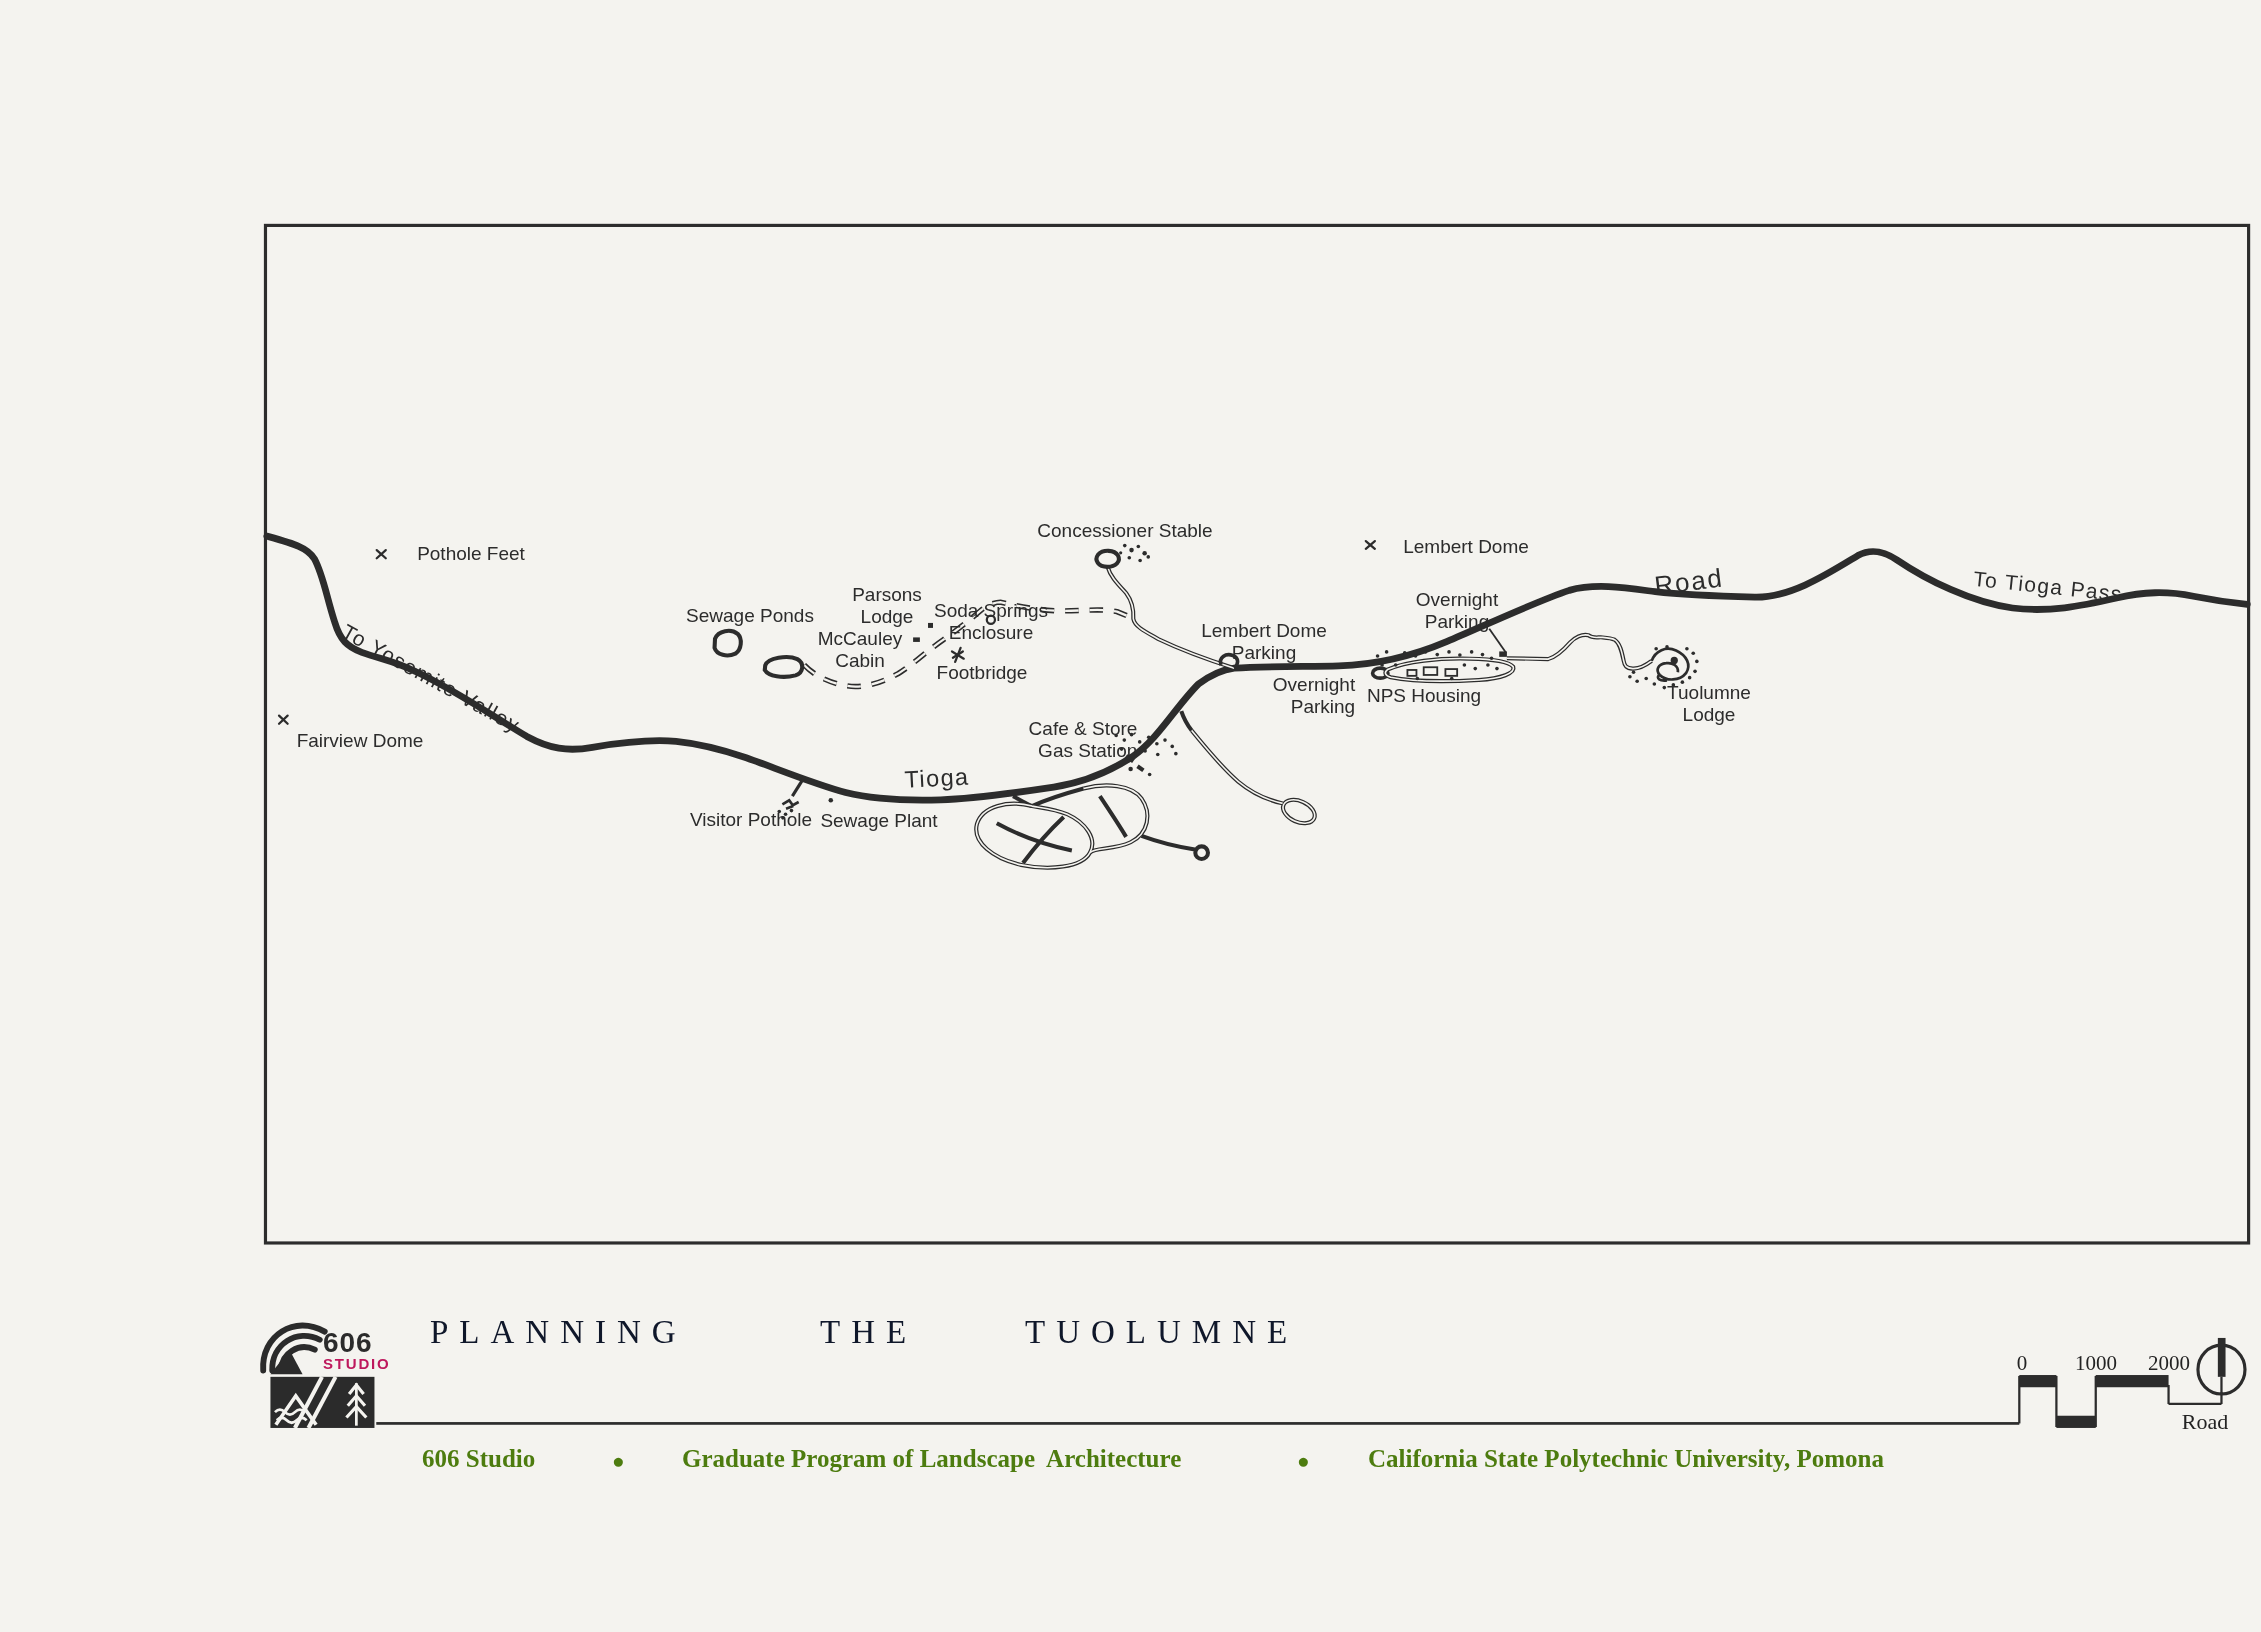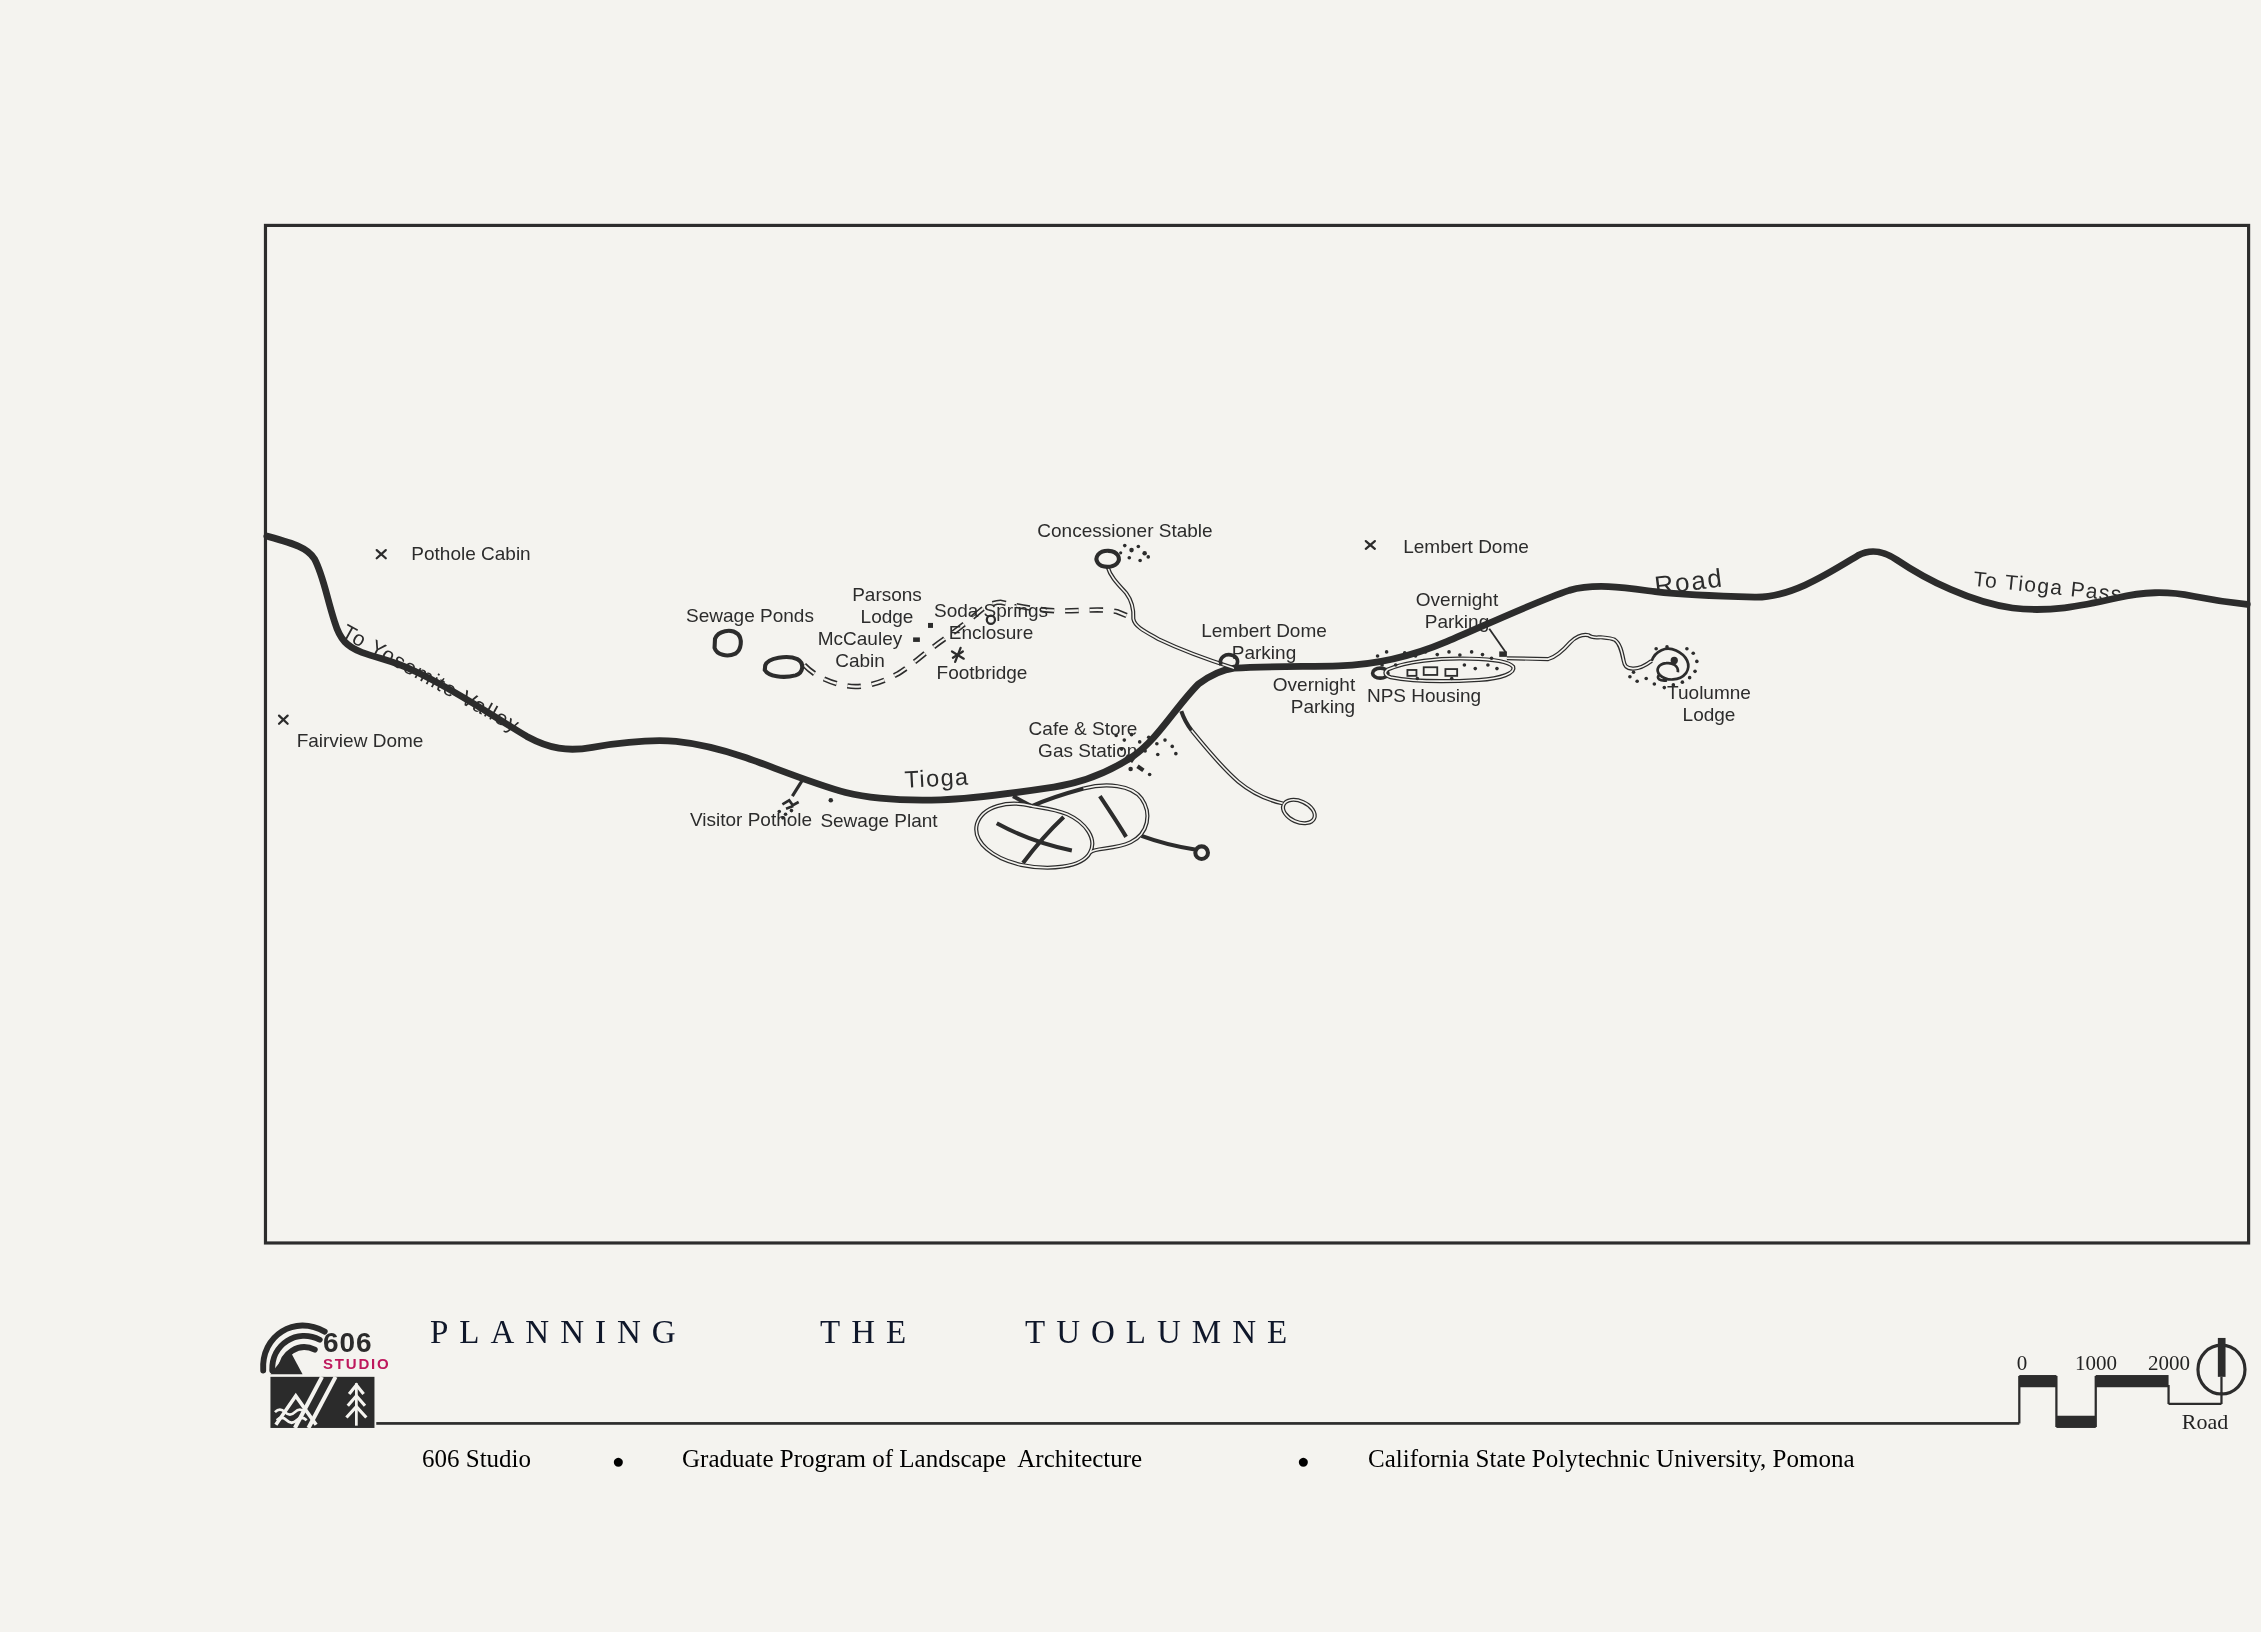--- a/index.html
+++ b/index.html
@@ -21,21 +21,21 @@
   .lbl.rotm3{transform:translate(-50%,-50%) rotate(-3deg);}
   .lbl.rot6{transform:translate(-50%,-50%) rotate(6deg);font-size:21px;letter-spacing:1.4px;}
   
   .title-word{
     position:absolute;top:1314px;
     font-family:"Liberation Serif",serif;font-size:33px;letter-spacing:11px;
     color:#0f172a;white-space:nowrap;
   }
   .credit{
     position:absolute;top:1445px;
-    font-family:"Liberation Serif",serif;font-size:25px;color:#000000;white-space:pre;
+    font-family:"Liberation Serif",serif;font-size:25px;color:#4d7c0f;white-space:pre;font-weight:bold;
   }
   .bullet{font-size:21px;top:1449px;}
   .scale-tick{
     position:absolute;top:1351px;
     font-family:"Liberation Serif",serif;font-size:21px;color:#232323;
     transform:translateX(-50%);
   }
   .scale-unit{
     position:absolute;top:1409px;
     font-family:"Liberation Serif",serif;font-size:22px;color:#232323;
@@ -342,21 +342,21 @@
         <line x1="712" y1="3044" x2="652" y2="3157" stroke-width="9"></line>
         <line x1="742" y1="3044" x2="682" y2="3157" stroke-width="9"></line>
         <line x1="788" y1="3058" x2="788" y2="3152" stroke-width="6"></line>
         <path d="M 772 3082 L 788 3062 L 804 3082" stroke-width="7"></path>
         <path d="M 769 3108 L 788 3086 L 807 3108" stroke-width="7"></path>
         <path d="M 766 3134 L 788 3110 L 810 3134" stroke-width="7"></path>
       </g>
     </g>
   </svg>
 
-  <div class="lbl" style="left:471px;top:554px;">Pothole Cabin</div>
+  <div class="lbl" style="left:471px;top:554px;">Pothole Feet</div>
   <div class="lbl" style="left:360px;top:741px;">Fairview Dome</div>
   <div class="lbl rot29" style="left:431px;top:679px;">To Yosemite Valley</div>
   <div class="lbl" style="left:750px;top:616px;">Sewage Ponds</div>
   <div class="lbl" style="left:887px;top:606px;">Parsons
 Lodge</div>
   <div class="lbl" style="left:860px;top:650px;">McCauley
 Cabin</div>
   <div class="lbl" style="left:991px;top:604px;margin-top:18px;">Soda Springs
 Enclosure</div>
   <div class="lbl" style="left:982px;top:673px;">Footbridge</div>

